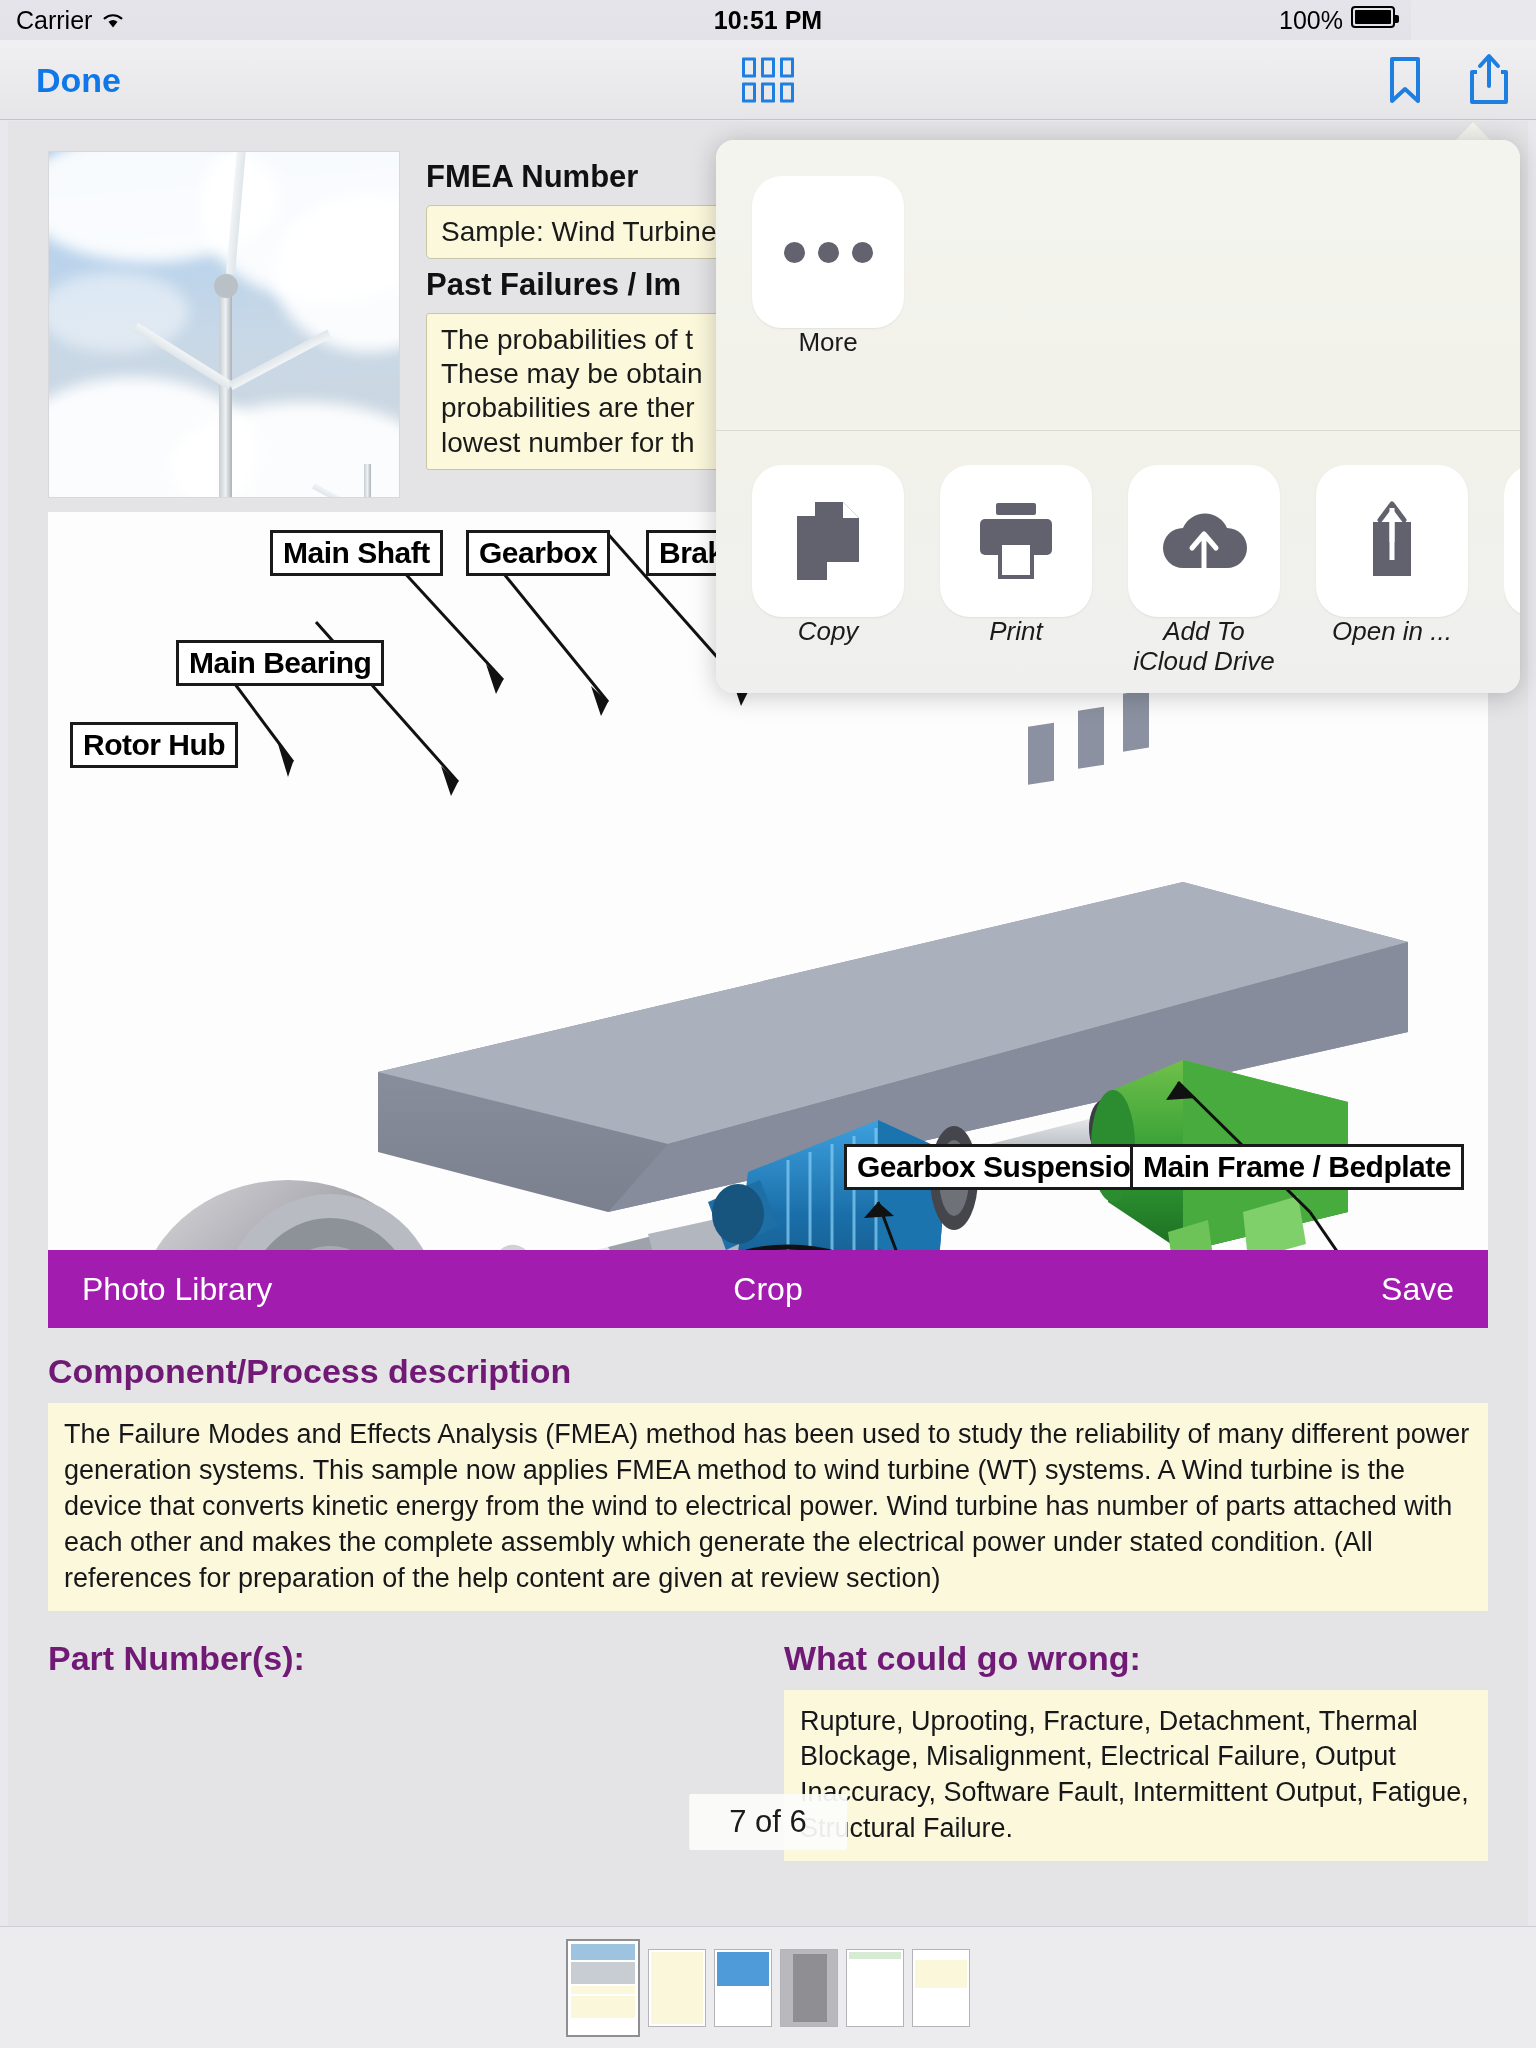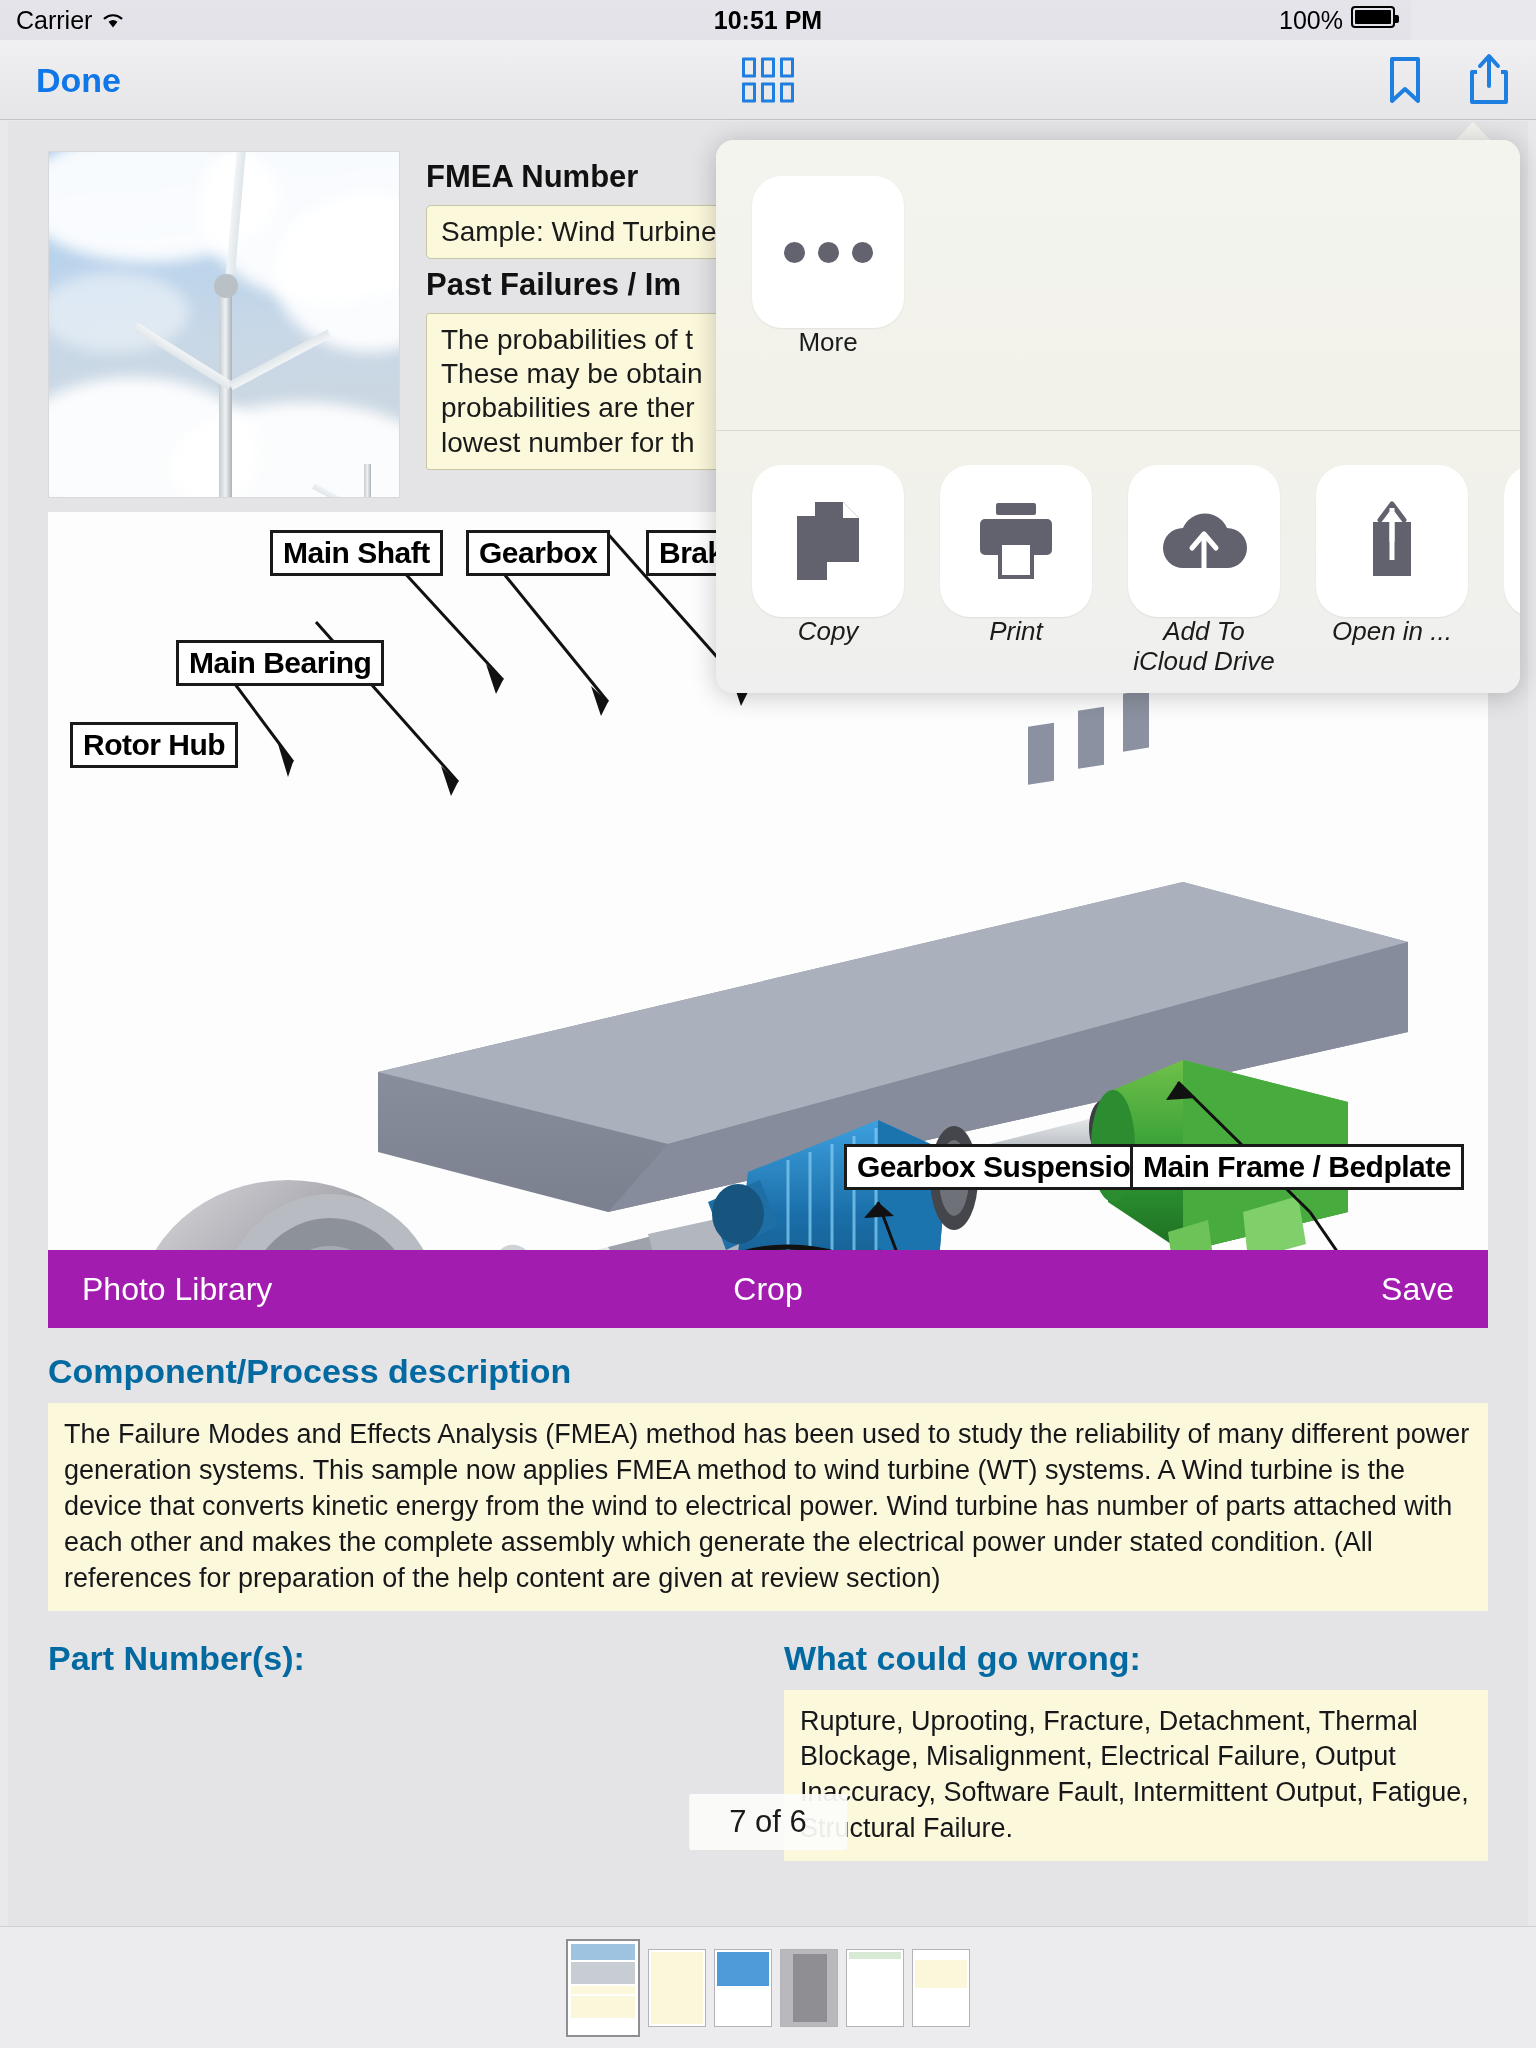--- a/index.html
+++ b/index.html
@@ -86,21 +86,21 @@
   .imgbar {
     position: relative; width: 1440px; height: 78px; background: #a21caf;
     display: flex; align-items: center; color: #fff; font-size: 32px;
     margin-top: -2px;
   }
   .imgbar .lft { position: absolute; left: 34px; }
   .imgbar .mid { position: absolute; left: 50%; transform: translateX(-50%); }
   .imgbar .rgt { position: absolute; right: 34px; }
 
   
-  .sec-title { font-size: 34px; font-weight: bold; color: #0369a1; margin: 24px 0 12px; }
+  .sec-title { font-size: 34px; font-weight: bold; color: #701a75; margin: 24px 0 12px; }
   .sec-box {
     background: #fbf8dc; padding: 14px 16px; font-size: 27px; color: #17171a;
     line-height: 1.33; white-space: pre-line;
   }
   .two-col { display: flex; gap: 32px; margin-top: 4px; }
   .two-col > div { flex: 1; }
 
   
   .page-ind {
     position: absolute; left: 50%; transform: translateX(-50%);

